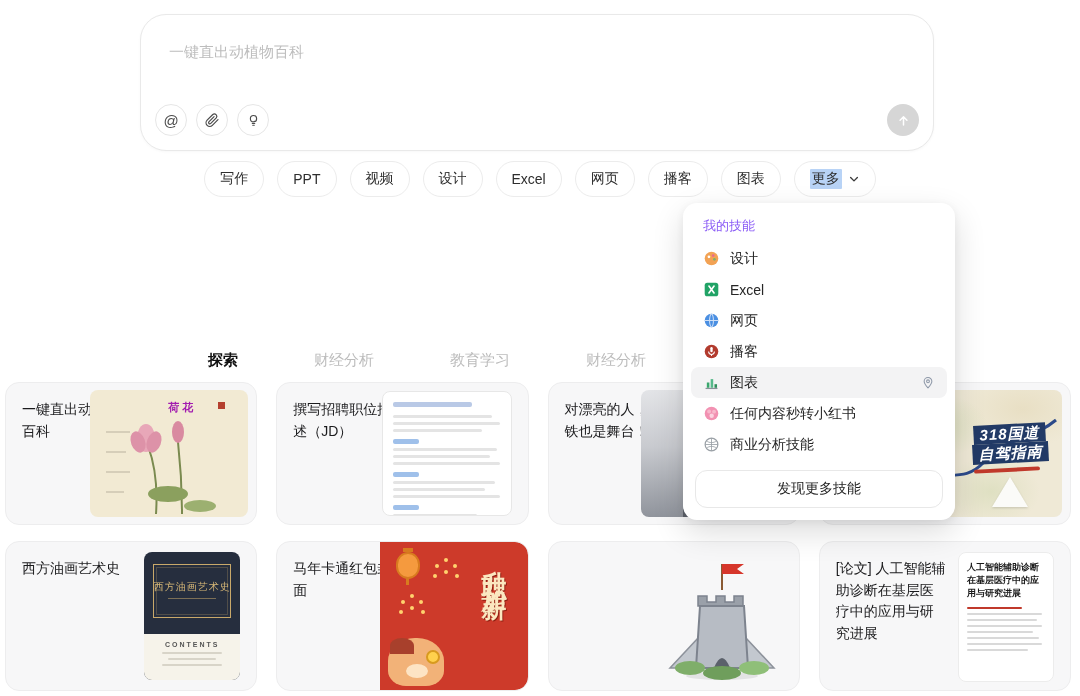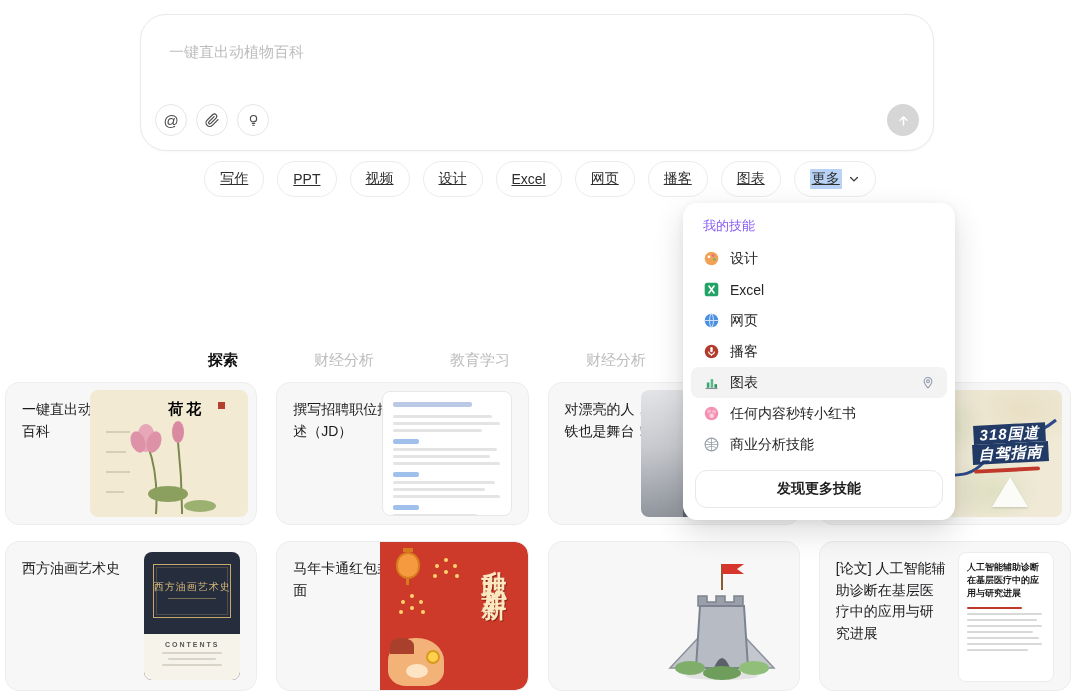--- a/index.html
+++ b/index.html
@@ -31,42 +31,42 @@
     background:#d6d6d6;display:flex;align-items:center;justify-content:center;
   }
 
   
   .chips{
     position:absolute;top:161px;left:0;width:1080px;
     display:flex;justify-content:center;gap:13px;z-index:5;
   }
   .chip{
     height:36px;padding:0 15px;background:#fff;border:1px solid #ececec;border-radius:19px;
-    display:flex;align-items:center;gap:6px;font-size:14px;color:#2e2e2e;box-sizing:border-box;text-decoration:underline;
+    display:flex;align-items:center;gap:6px;font-size:14px;color:#2e2e2e;box-sizing:border-box;
   }
   .chip-more .chip-label{background:#b8d3f6;padding:1px 2px;border-radius:1px;}
 
   
   .menu{
     position:absolute;left:683px;top:203px;width:272px;background:#fff;border-radius:14px;
     box-shadow:0 12px 32px rgba(0,0,0,.14),0 2px 8px rgba(0,0,0,.06);
     padding:8px;box-sizing:border-box;z-index:30;
   }
   .menu-header{padding:6px 12px 8px;font-size:13px;color:#8b5cf6;}
   .menu-item{
     height:31px;display:flex;align-items:center;gap:10px;padding:0 12px;
     border-radius:8px;font-size:14px;color:#262626;
   }
   .menu-item.highlighted{background:#f3f3f4;}
   .menu-icon{width:17px;height:17px;flex:0 0 17px;display:flex;align-items:center;justify-content:center;}
   .pin{margin-left:auto;display:flex;align-items:center;}
   .menu-footer{
     margin:10px 4px 4px;height:36px;border:1px solid #e8e8e8;border-radius:12px;
     display:flex;align-items:center;justify-content:center;
-    font-size:14px;font-weight:700;color:#1f1f1f;background:#fff;
+    font-size:14px;font-weight:400;color:#1f1f1f;background:#fff;
   }
 
   
   .tabs{position:absolute;left:172px;top:351px;display:flex;gap:40px;font-size:15px;color:#bcbcbc;}
   .tab{white-space:nowrap;margin-left:36px;}
   .tab.active{color:#111;font-weight:700;}
 
   
   .grid{
     position:absolute;left:5px;top:382px;width:1066px;
@@ -77,21 +77,21 @@
     position:relative;background:#f7f7f8;border:1px solid #ededee;border-radius:14px;
     box-sizing:border-box;padding:16px;overflow:hidden;
   }
   .card-title{width:110px;font-size:14px;line-height:1.55;color:#1b1b1d;}
   .card-img{position:absolute;border-radius:8px;overflow:hidden;}
 
   
   .img-botanical{top:7px;right:8px;bottom:7px;width:158px;background:#f2ead3;}
   .bot-title{
     position:absolute;top:10px;left:78px;font-family:"Liberation Serif","DejaVu Serif",serif;
-    font-size:15px;font-weight:700;letter-spacing:3px;color:#000000;
+    font-size:11px;font-weight:700;letter-spacing:3px;color:#a21caf;
   }
   .bot-seal{position:absolute;top:12px;left:128px;width:7px;height:7px;background:#b5402e;}
 
   
   .img-document{top:8px;right:16px;bottom:8px;width:128px;background:#fff;border:1px solid #e7e7e7;}
   .doc-title{height:5px;background:#b9c9e6;width:62%;margin:10px 10px 8px;border-radius:2px;}
   .doc-tag{height:5px;width:26px;background:#9fc0ea;margin:7px 10px 4px;border-radius:2px;}
   .doc-line{height:3px;background:#e4e4e4;border-radius:2px;margin:4px 10px;}
 
   

